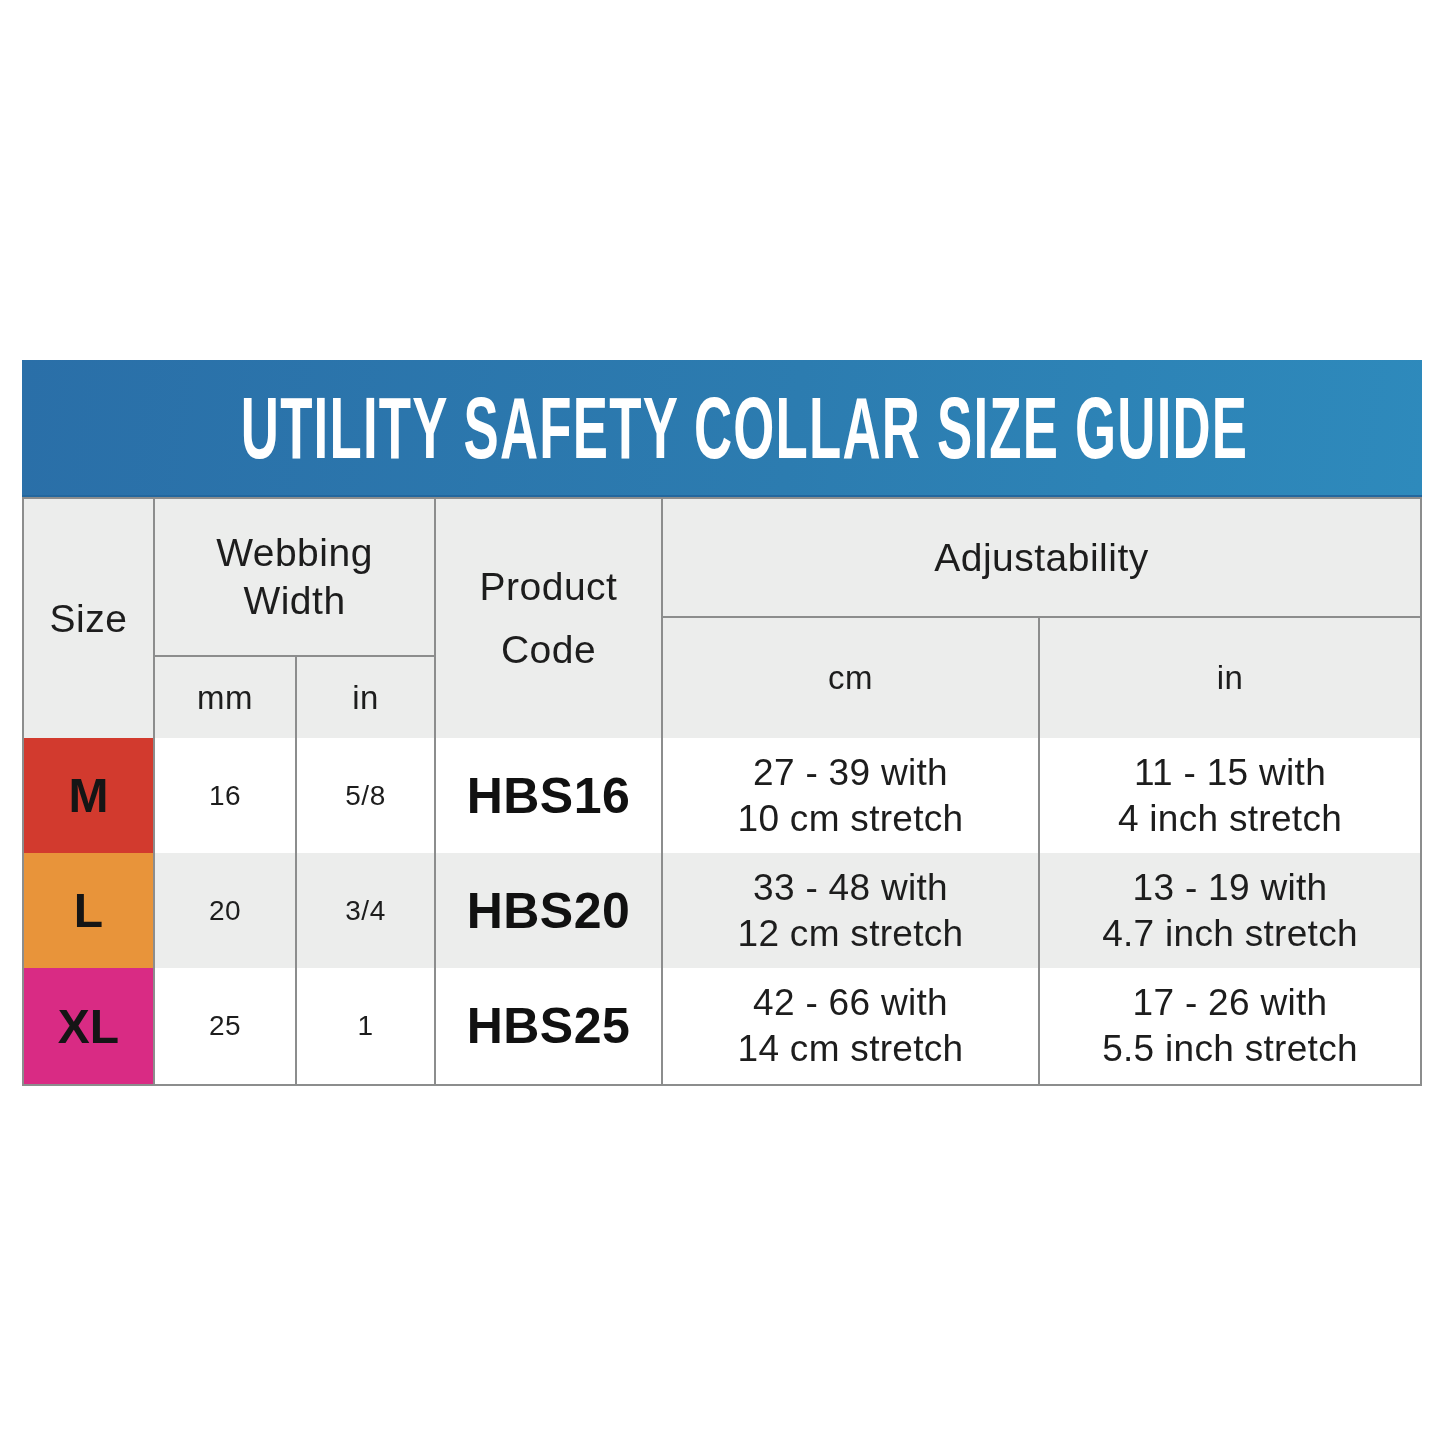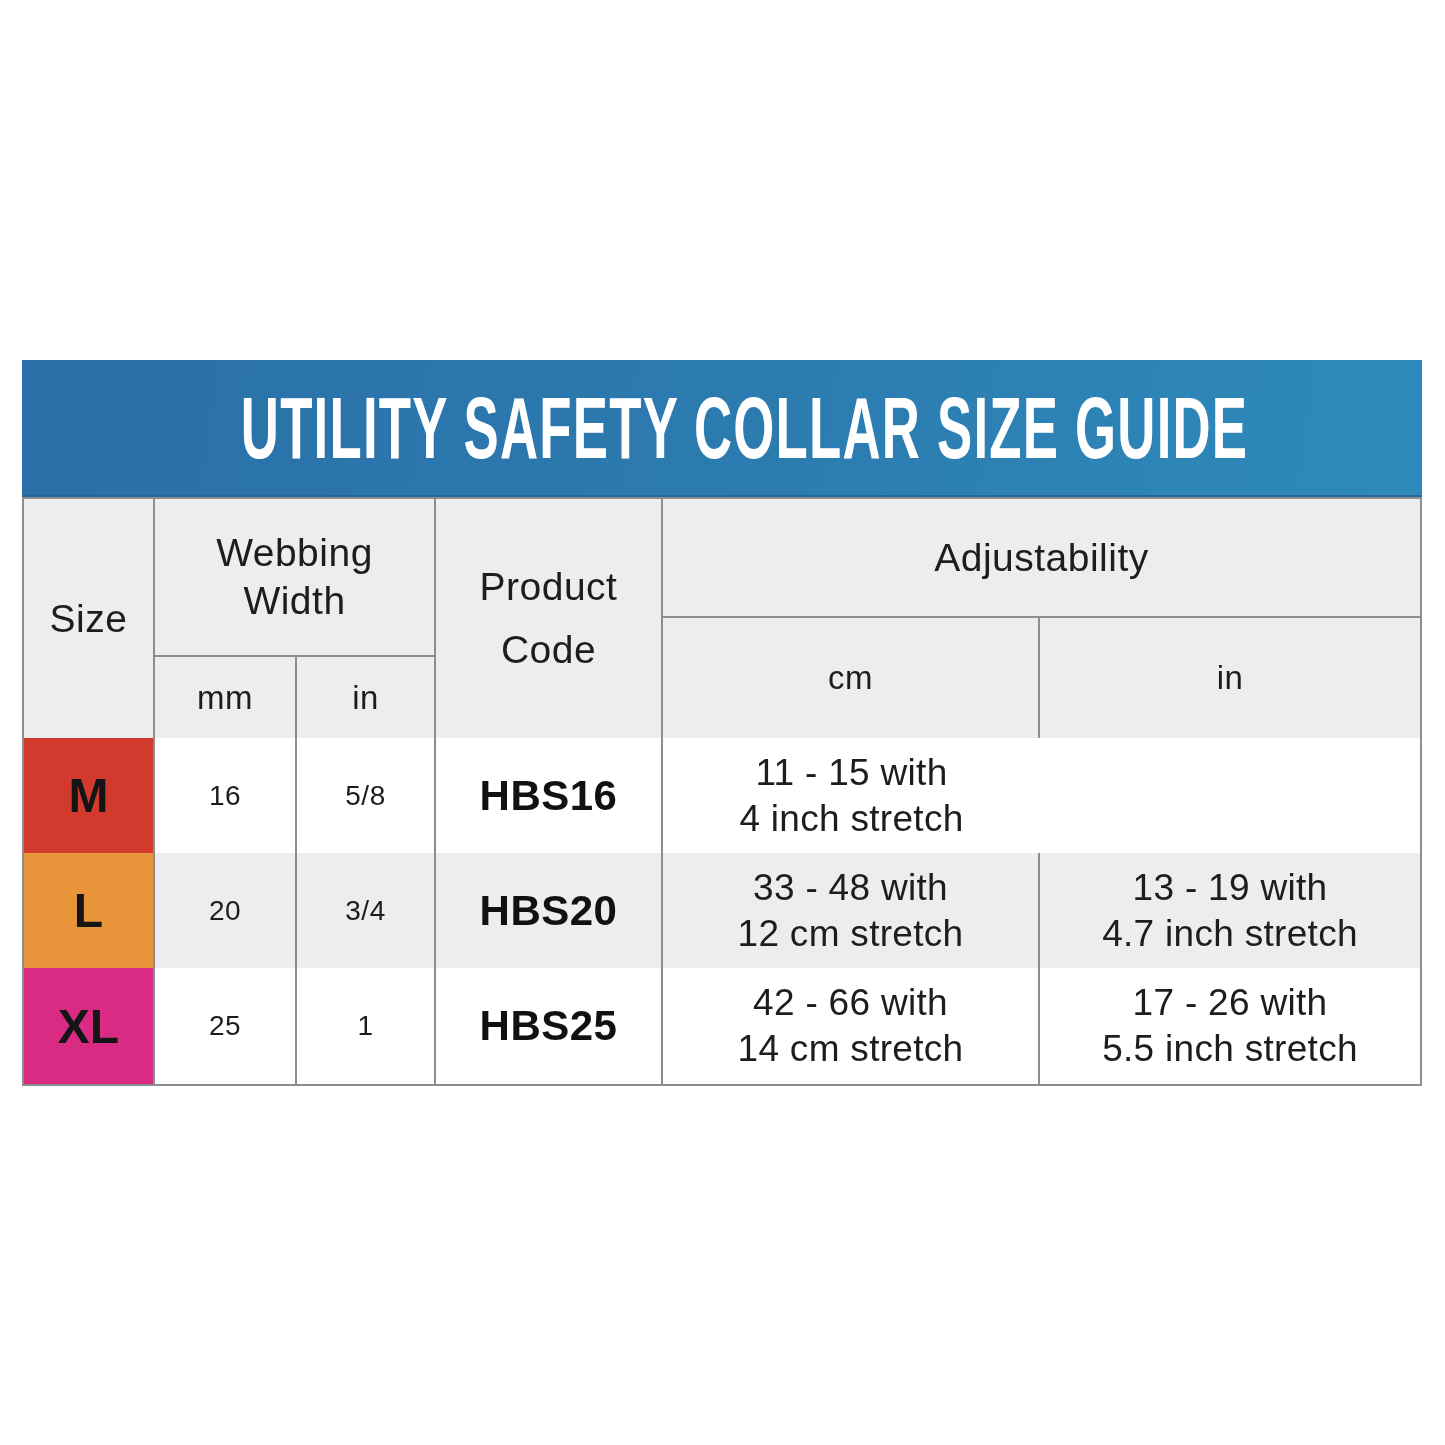--- a/index.html
+++ b/index.html
@@ -59,21 +59,21 @@
     text-align: center;
   }
   .bR { border-right: 2px solid #8c8d8d; }
   .bB { border-bottom: 2px solid #8c8d8d; }
   .gray { background: #ecedec; }
   .white { background: #ffffff; }
 
   .hdr-txt { font-size: 39px; line-height: 1.22; letter-spacing: 0.5px; }
   .sub-txt { font-size: 33px; letter-spacing: 0.5px; }
   .num-txt { font-size: 28px; letter-spacing: 0.5px; }
-  .code-txt { font-size: 42px; font-weight: bold; letter-spacing: 0.5px; color: #111; }
+  .code-txt { font-size: 50px; font-weight: bold; letter-spacing: 0.5px; color: #111; }
   .size-txt { font-size: 48px; font-weight: bold; color: #151515; }
   .adj-txt { font-size: 37px; line-height: 1.24; letter-spacing: 0.3px; }
 
   
   .h-size   { grid-column: 1; grid-row: 1 / 4; }
   .h-web    { grid-column: 2 / 4; grid-row: 1 / 3; justify-content: center; }
   .h-mm     { grid-column: 2; grid-row: 3; }
   .h-win    { grid-column: 3; grid-row: 3; }
   .h-code   { grid-column: 4; grid-row: 1 / 4; gap: 15px; }
   .h-adj    { grid-column: 5 / 7; grid-row: 1; }
@@ -130,20 +130,24 @@
     </div>
     <div class="cell white bR" style="grid-row:4">
       <div class="num-txt">16</div>
     </div>
     <div class="cell white bR" style="grid-row:4">
       <div class="num-txt">5/8</div>
     </div>
     <div class="cell white bR" style="grid-row:4">
       <div class="code-txt">HBS16</div>
     </div>
+    <div class="cell white bR" style="grid-row:4">
+      <div class="adj-txt">27 - 39 with</div>
+      <div class="adj-txt">10 cm stretch</div>
+    </div>
     <div class="cell white" style="grid-row:4">
       <div class="adj-txt">11 - 15 with</div>
       <div class="adj-txt">4 inch stretch</div>
     </div>
 
     <div class="cell bR" style="grid-row: 5; background: rgb(232, 148, 58);">
       <div class="size-txt">L</div>
     </div>
     <div class="cell gray bR" style="grid-row:5">
       <div class="num-txt">20</div>

